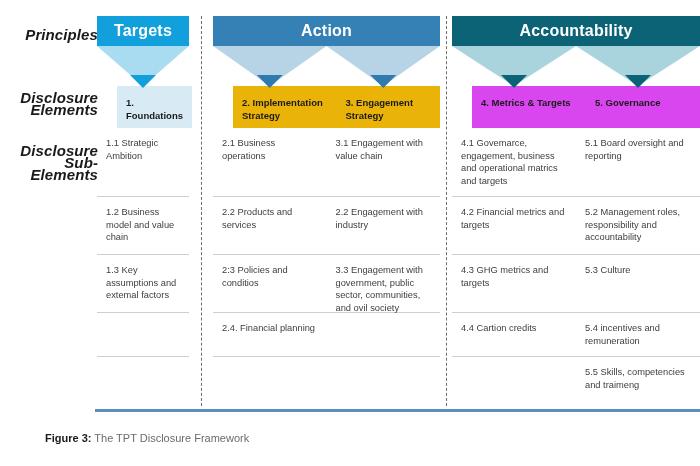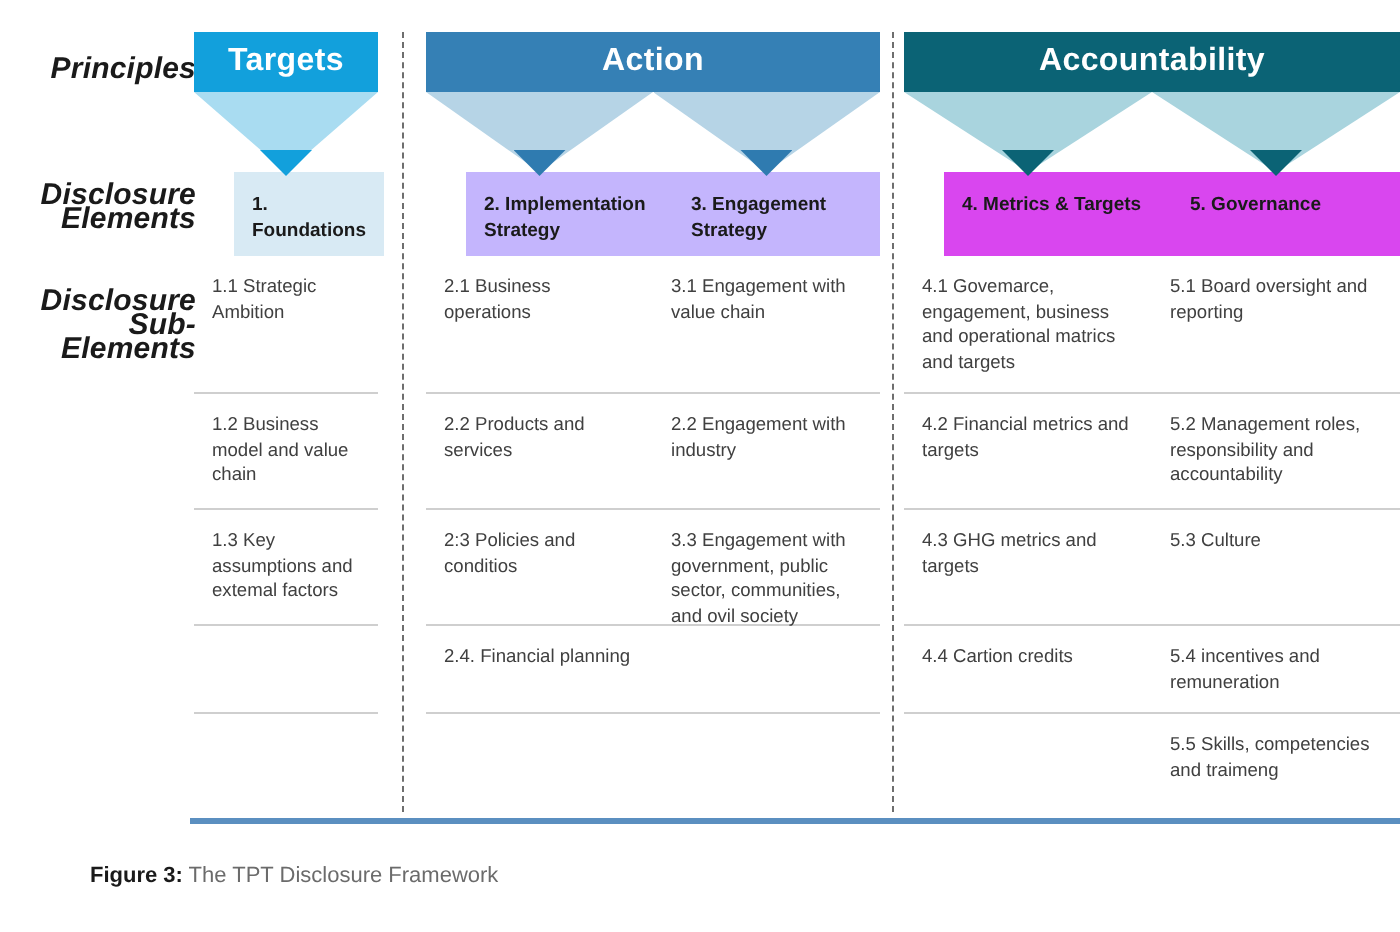--- a/index.html
+++ b/index.html
@@ -95,21 +95,21 @@
     display: flex;
     align-items: flex-start;
     padding: 11px 9px 0 9px;
     box-sizing: border-box;
     font-size: 9.5px;
     font-weight: bold;
     line-height: 12.5px;
     color: #1a1a1a;
   }
   .ambition-tint       { background: #d8eaf4; }
-  .action-tint         { background: #c4b5fd; }
+  .action-tint         { background: #eab308; }
   .accountability-tint { background: #d946ef; }
 
   
   .sub-table {
     position: absolute;
     top: 128px;
     height: 272px;
   }
   #sub-ambition       { left: 97px;  width: 92px;  }
   #sub-action         { left: 213px; width: 227px; }

